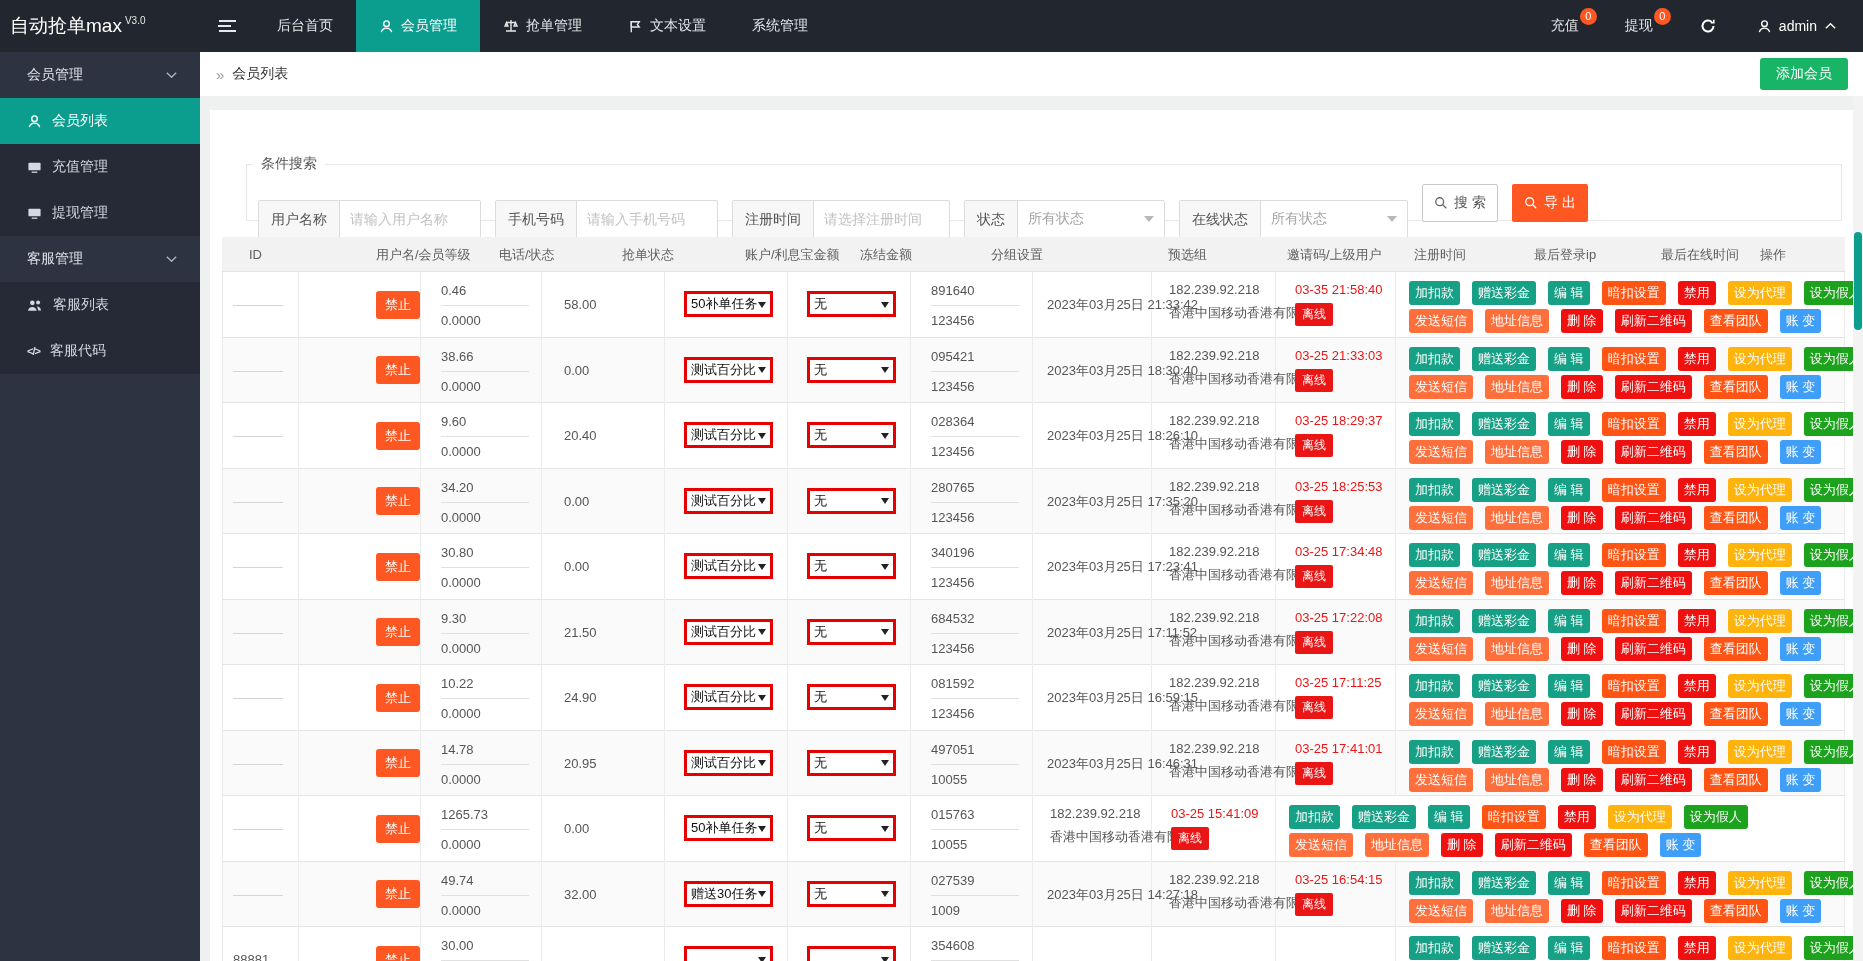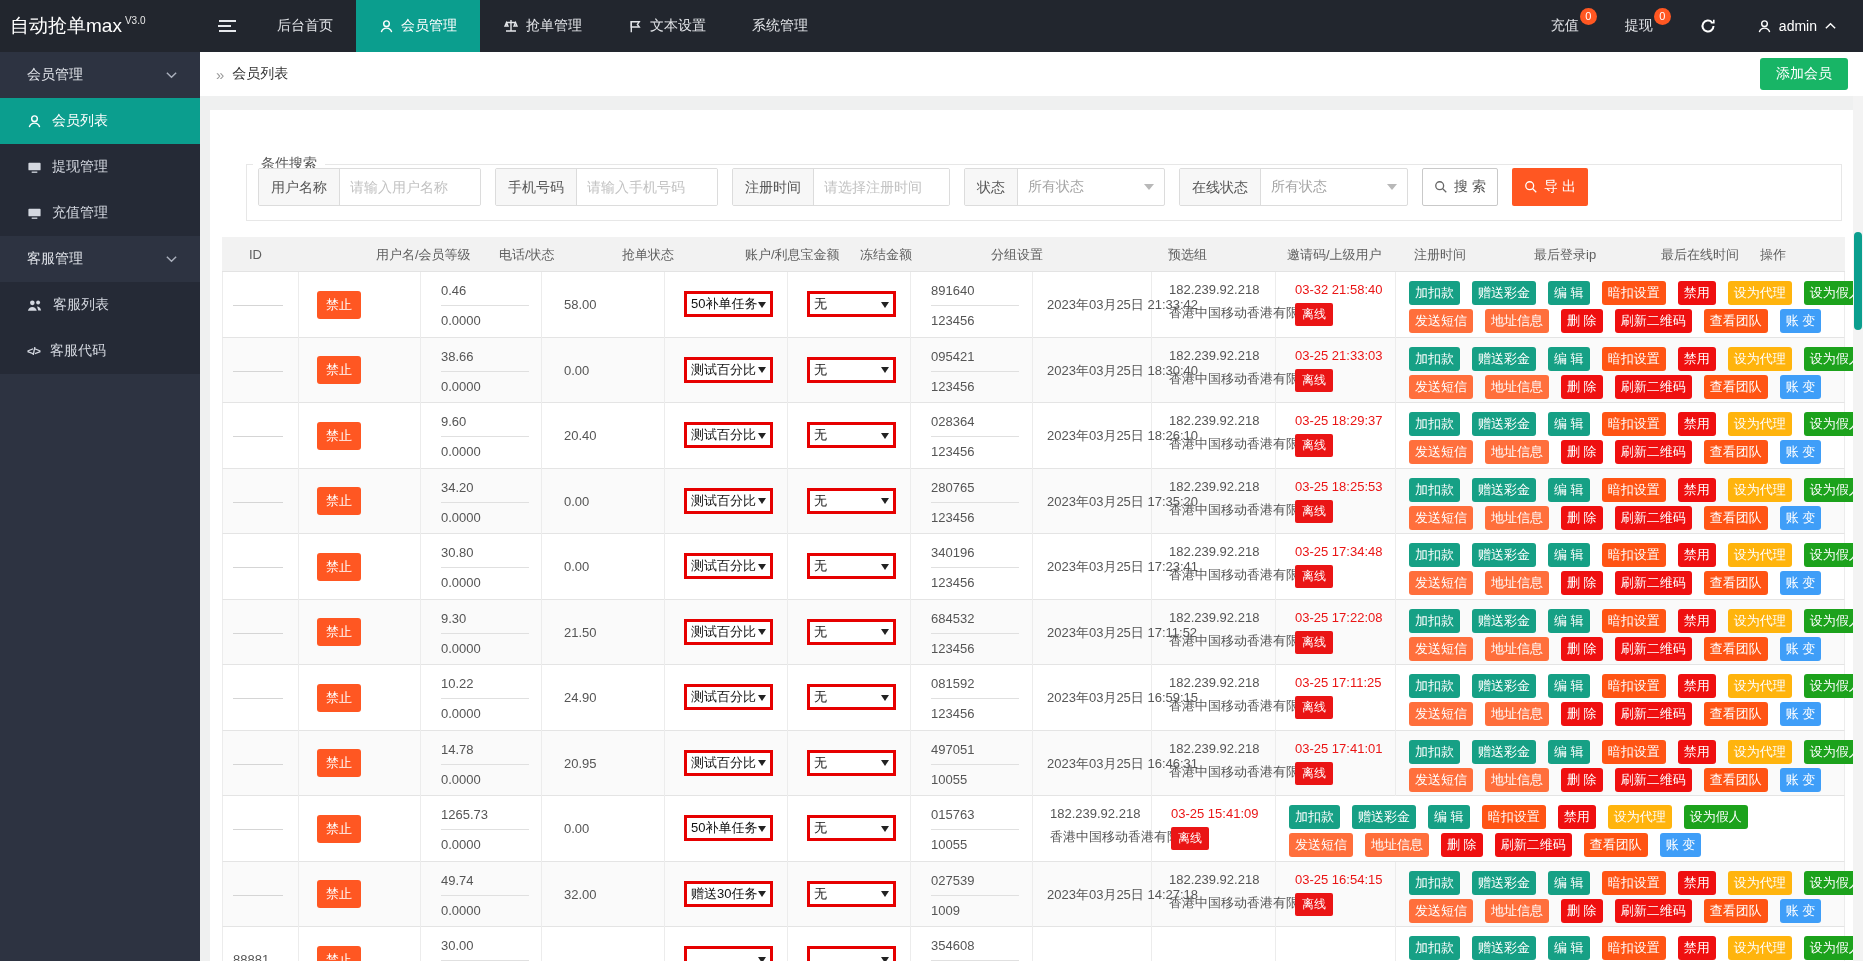--- a/index.html
+++ b/index.html
@@ -35,40 +35,40 @@
   #addbtn { position:absolute; right:15px; top:6px; height:32px; padding:0 16px; background:var(--green); color:#fff; font-size:14px; border:none; border-radius:3px; cursor:pointer; }
 
   
   #content { position:absolute; left:200px; top:96px; width:1663px; height:865px; background:#eff0f0; }
   #card { position:absolute; left:10px; top:14px; width:1643px; height:851px; background:#fff; overflow:hidden; }
 
   
   #searchset { position:absolute; left:36px; top:45px; width:1596px; height:66px; border:1px solid #e7e7e7; }
   #searchset legend { margin-left:6px; padding:0 8px; font-size:14px; color:#555; }
   #searchrow { position:absolute; left:48px; top:58px; display:flex; gap:14px; align-items:center; }
-  .igroup { display:flex; height:38px; border:1px solid #dcdcdc; border-radius:2px; background:#fff; overflow:hidden; }
+  .igroup { display:flex; height:38px; border:1px solid #dcdcdc; border-radius:2px; background:#fff; overflow:hidden;margin-top:32px; }
   .ilabel { background:#f7f7f7; border-right:1px solid #dcdcdc; padding:0 12px; line-height:36px; font-size:14px; color:#555; white-space:nowrap; }
   .igroup input { border:none; outline:none; padding:0 10px; font-size:14px; color:#333; width:140px; font-family:inherit; }
   .igroup input::placeholder { color:#c2c2c2; }
   .selval { display:flex; align-items:center; padding:0 10px; font-size:14px; color:#a5a5a5; position:relative; }
   .gcaret { width:0; height:0; border:5px solid transparent; border-top:6px solid #b8b8b8; margin-left:auto; margin-top:5px; }
   .btn-search { width:76px; height:38px; background:#fff; border:1px solid #c9c9c9; border-radius:2px; display:flex; align-items:center; justify-content:center; gap:6px; font-size:14px; color:#555; cursor:pointer; }
   .btn-export { width:76px; height:38px; background:var(--orange); border:none; border-radius:2px; display:flex; align-items:center; justify-content:center; gap:6px; font-size:14px; color:#fff; cursor:pointer; }
 
   
   #thead { position:absolute; left:12px; top:127px; width:1623px; height:35px; background:#f2f2f2; border-bottom:1px solid #e3e3e3; }
   #thead span { position:absolute; top:0; line-height:35px; font-size:13px; color:#5f5f5f; white-space:nowrap; }
   #rows { position:absolute; left:12px; top:162px; width:1623px; }
   .trow { display:grid; grid-template-columns:76px 122px 121px 123px 123px 123px 122px 119px 124px 120px 450px; height:65.5px; border-bottom:1px solid #e4e4e4; border-left:1px solid #ececec; border-right:1px solid #ececec; background:#fff; }
   .trow.alt { background:#fafafa; }
   .c { border-right:1px solid #ececec; position:relative; font-size:13px; color:#555; }
   .c:last-child { border-right:none; }
   .c-id { line-height:65.5px; padding-left:10px; }
   .iddash { display:inline-block; width:50px; height:1px; background:#d5d5d5; vertical-align:middle; }
-  .c-ban { display:flex; align-items:center; }
+  .c-ban { display:flex; align-items:center;justify-content:flex-end; }
   .ban { margin-left:18px; background:var(--orange); color:#fff; font-size:13px; padding:5px 9px; border-radius:3px; cursor:pointer; white-space:nowrap; }
   .c-bal { padding:11px 0 0 20px; }
   .c-bal .v1 { width:88px; padding-bottom:7px; border-bottom:1px solid #e0e0e0; }
   .c-bal .v2 { padding-top:7px; }
   .c-num { line-height:65.5px; padding-left:22px; }
   .rsel { margin:19px 0 0 19px; width:89px; height:26px; border:3px solid var(--selred); background:#fff; display:flex; align-items:center; justify-content:space-between; padding:0 4px; font-size:13px; color:#111; cursor:pointer; white-space:nowrap; }
   .rsel .caret { width:0; height:0; border:4px solid transparent; border-top:6px solid #222; margin-top:5px; flex:none; }
   .c-date { line-height:65.5px; padding-left:14px; white-space:nowrap; overflow:visible; z-index:1; }
   .c-ip { padding:10px 0 0 17px; }
   .c-ip .isp { margin-top:7px; white-space:nowrap; width:126px; overflow:hidden; }
@@ -182,30 +182,30 @@
       </span>
     <span>会员列表</span>
   </div>
   <div class="side-item">
     <span>
         <svg width="15" height="15" viewBox="0 0 16 16" fill="currentColor">
           <rect x="1.5" y="3" width="13" height="8" rx="1"></rect>
           <path d="M5 13h6" stroke="currentColor" stroke-width="1.4"></path>
         </svg>
       </span>
-    <span>提现管理</span>
+    <span>充值管理</span>
   </div>
   <div class="side-item">
     <span>
         <svg width="15" height="15" viewBox="0 0 16 16" fill="currentColor">
           <rect x="1.5" y="3" width="13" height="8" rx="1"></rect>
           <path d="M5 13h6" stroke="currentColor" stroke-width="1.4"></path>
         </svg>
       </span>
-    <span>充值管理</span>
+    <span>提现管理</span>
   </div>
   <div class="side-head">
     <span>客服管理</span>
     <span class="chev">
         <svg width="13" height="10" viewBox="0 0 14 10" fill="none" stroke="#aab0bc" stroke-width="1.5">
           <polyline points="2,2.5 7,7.5 12,2.5"></polyline>
         </svg>
       </span>
   </div>
   <div class="side-item">
@@ -328,21 +328,21 @@
           </div>
     <div class="c c-bal">
             <div class="v1">891640</div>
             <div class="v2">123456</div>
           </div>
     <div class="c c-date">2023年03月25日 21:33:42</div>
     <div class="c c-ip">
             <div class="ip">182.239.92.218</div>
             <div class="isp">香港中国移动香港有限</div>
           </div>
-    <div class="c c-time"><div class="rtime">03-32 21:58:40</div><span class="offline">离线</span></div>
+    <div class="c c-time"><div class="rtime">03-35 21:58:40</div><span class="offline">离线</span></div>
     <div class="c c-act">
             <div class="aline aline1">
               <span class="abtn" style="background: rgb(22, 160, 133);">加扣款</span>
               <span class="abtn" style="background: rgb(22, 160, 133);">赠送彩金</span>
               <span class="abtn" style="background: rgb(22, 160, 133);">编 辑</span>
               <span class="abtn" style="background: rgb(255, 84, 20);">暗扣设置</span>
               <span class="abtn" style="background: rgb(239, 16, 16);">禁用</span>
               <span class="abtn" style="background: rgb(255, 180, 13);">设为代理</span>
               <span class="abtn" style="background: rgb(28, 162, 28);">设为假人</span>
             </div>

